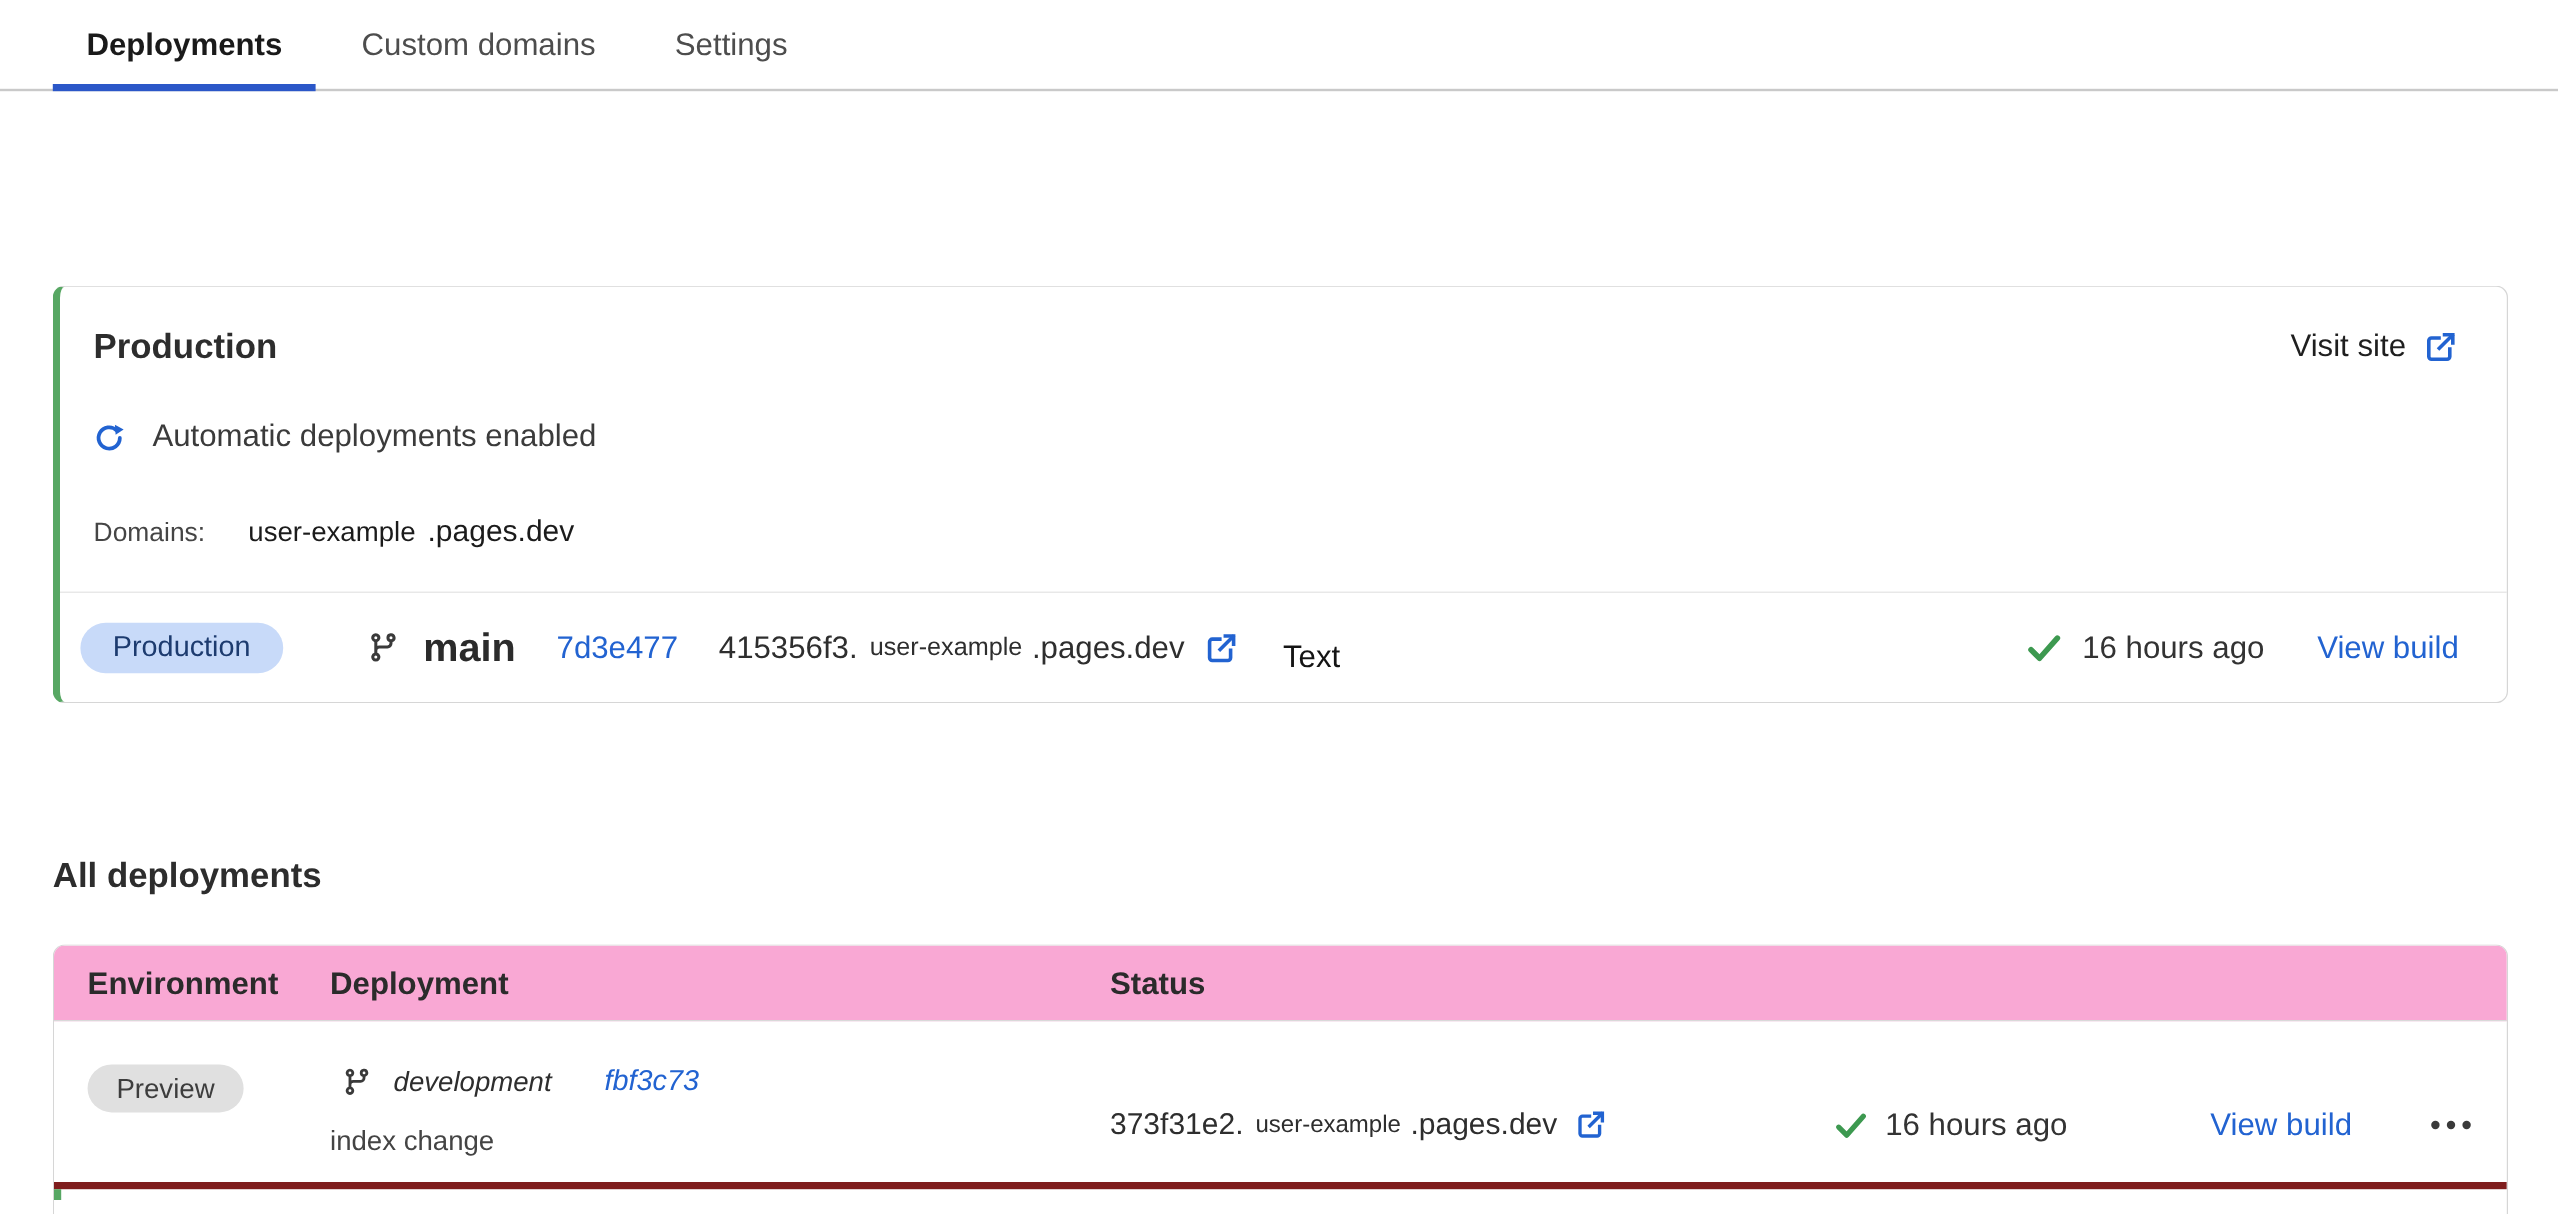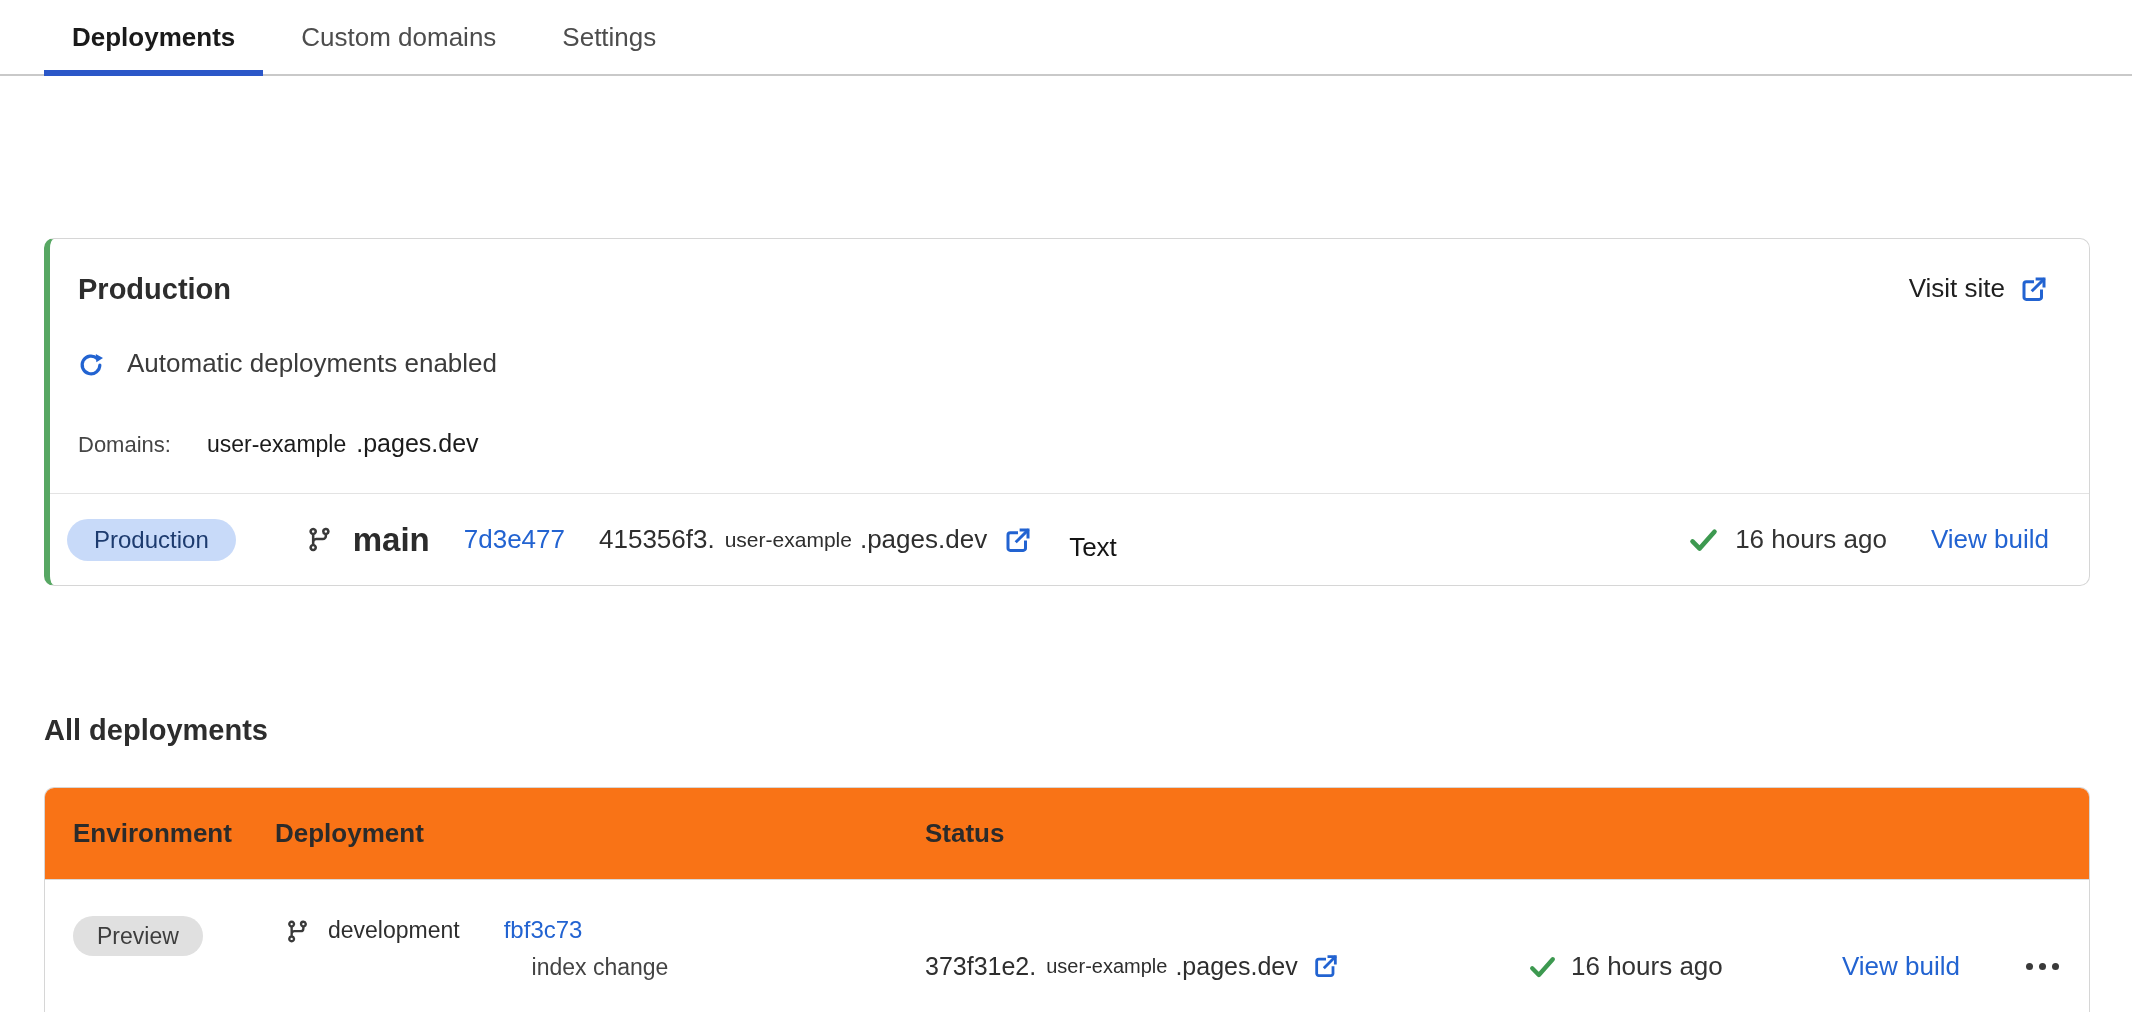--- a/index.html
+++ b/index.html
@@ -112,41 +112,41 @@
   }
   .table {
     position: absolute; left: 44px; top: 787px;
     width: 2046px; height: 225px;
     border: 1px solid #d6d6d6; border-bottom: none;
     border-radius: 10px 10px 0 0;
     overflow: hidden;
     background: #fff;
   }
   .thead {
-    height: 92px;
-    background: #f97316;
+    height: 63px;
+    background: #f9a8d4;
     border-bottom: 1px solid #d9d9d9;
     display: grid;
     grid-template-columns: 202px 650px 603px 1fr;
     align-items: center;
     padding: 0 28px;
     font-size: 26px; font-weight: 700; color: #2b2b2b;
   }
   .trow {
     display: grid;
     grid-template-columns: 202px 650px 603px 1fr;
     padding: 36px 28px 0 28px;
     height: 140px;
     border-bottom: 6px solid #7f1d1d;
   }
-  .src-line1 { display: flex; align-items: flex-end; }
+  .src-line1 { display: flex; align-items: center; font-style: italic; }
   .src-ic { margin-left: 10px; flex: none; }
   .src-branch { margin-left: 18px; font-size: 23px; color: #2e2e2e; }
   .src-commit { margin-left: 44px; font-size: 24px; }
-  .src-line2 { margin-top: 10px; font-size: 23px; color: #444; text-align: center; }
+  .src-line2 { margin-top: 22px; font-size: 23px; color: #444; }
   .dep-cell { display: flex; align-items: center; margin-top: 2px; }
   .dep-hash { font-size: 25px; color: #2e2e2e; }
   .dep-user { margin-left: 10px; font-size: 20px; color: #2e2e2e; }
   .dep-suffix { margin-left: 8px; font-size: 25px; color: #2e2e2e; }
   .status-cell { display: flex; align-items: center; margin-top: 2px; }
   .dots { margin-left: 64px; display: flex; gap: 6px; cursor: pointer; padding: 6px 2px; }
   .dots i { width: 7px; height: 7px; border-radius: 50%; background: #3a3a3a; }
   .next-row-peek { height: 9px; border-left: 6px solid #57a763; }
 
   svg { display: block; }

